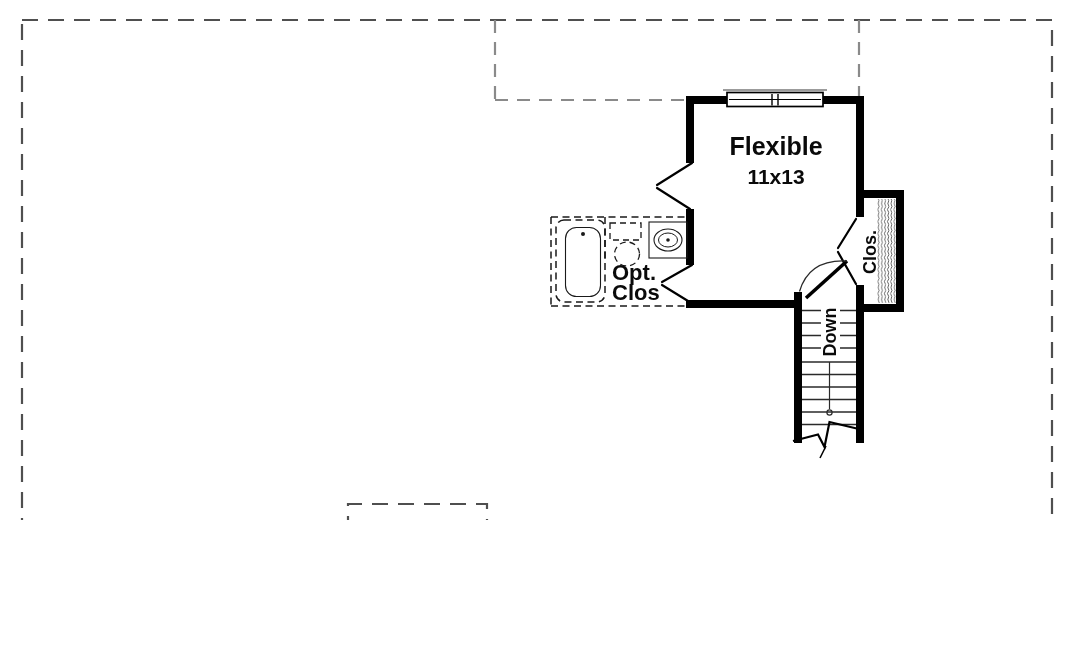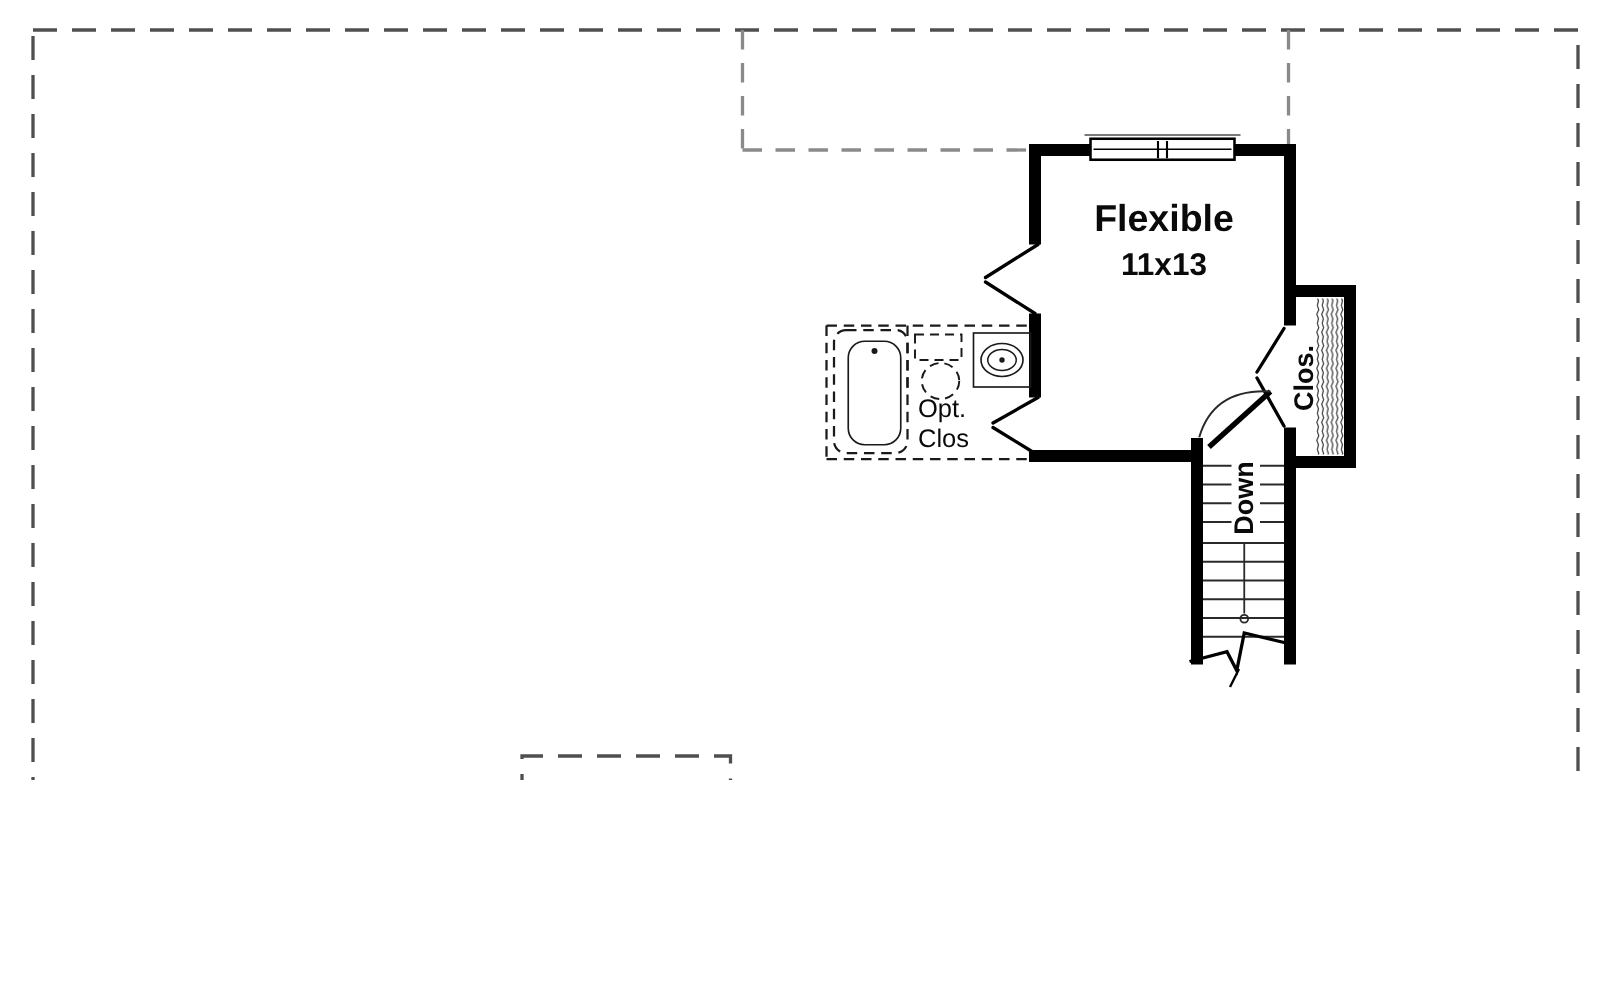--- a/index.html
+++ b/index.html
@@ -14,21 +14,21 @@
   .labels { position:absolute; left:0; top:0; width:100%; height:100%; }
   .room-label {
     position:absolute; left:776px; top:131px;
     transform:translateX(-50%);
     text-align:center; font-weight:bold; font-size:25px; line-height:31px;
     color:#0a0a0a; white-space:nowrap;
   }
   .room-dim { font-size:21px; line-height:24px; padding-top:3px;text-align:center; }
   .bath-label {
     position:absolute; left:612px; top:263px;
-    font-weight:normal; font-size:17px; line-height:20px; color:#0a0a0a;
+    font-weight:bold; font-size:22px; line-height:20px; color:#0a0a0a;
     white-space:nowrap;
   }
   .vlabel {
     position:absolute; font-weight:bold; font-size:18px; color:#0a0a0a;
     transform:translate(-50%,-50%) rotate(-90deg); white-space:nowrap;
   }
   .vlabel.closet { left:870px; top:252px; }
   .vlabel.down   { left:830px; top:332px; }
 </style>
 </head>

